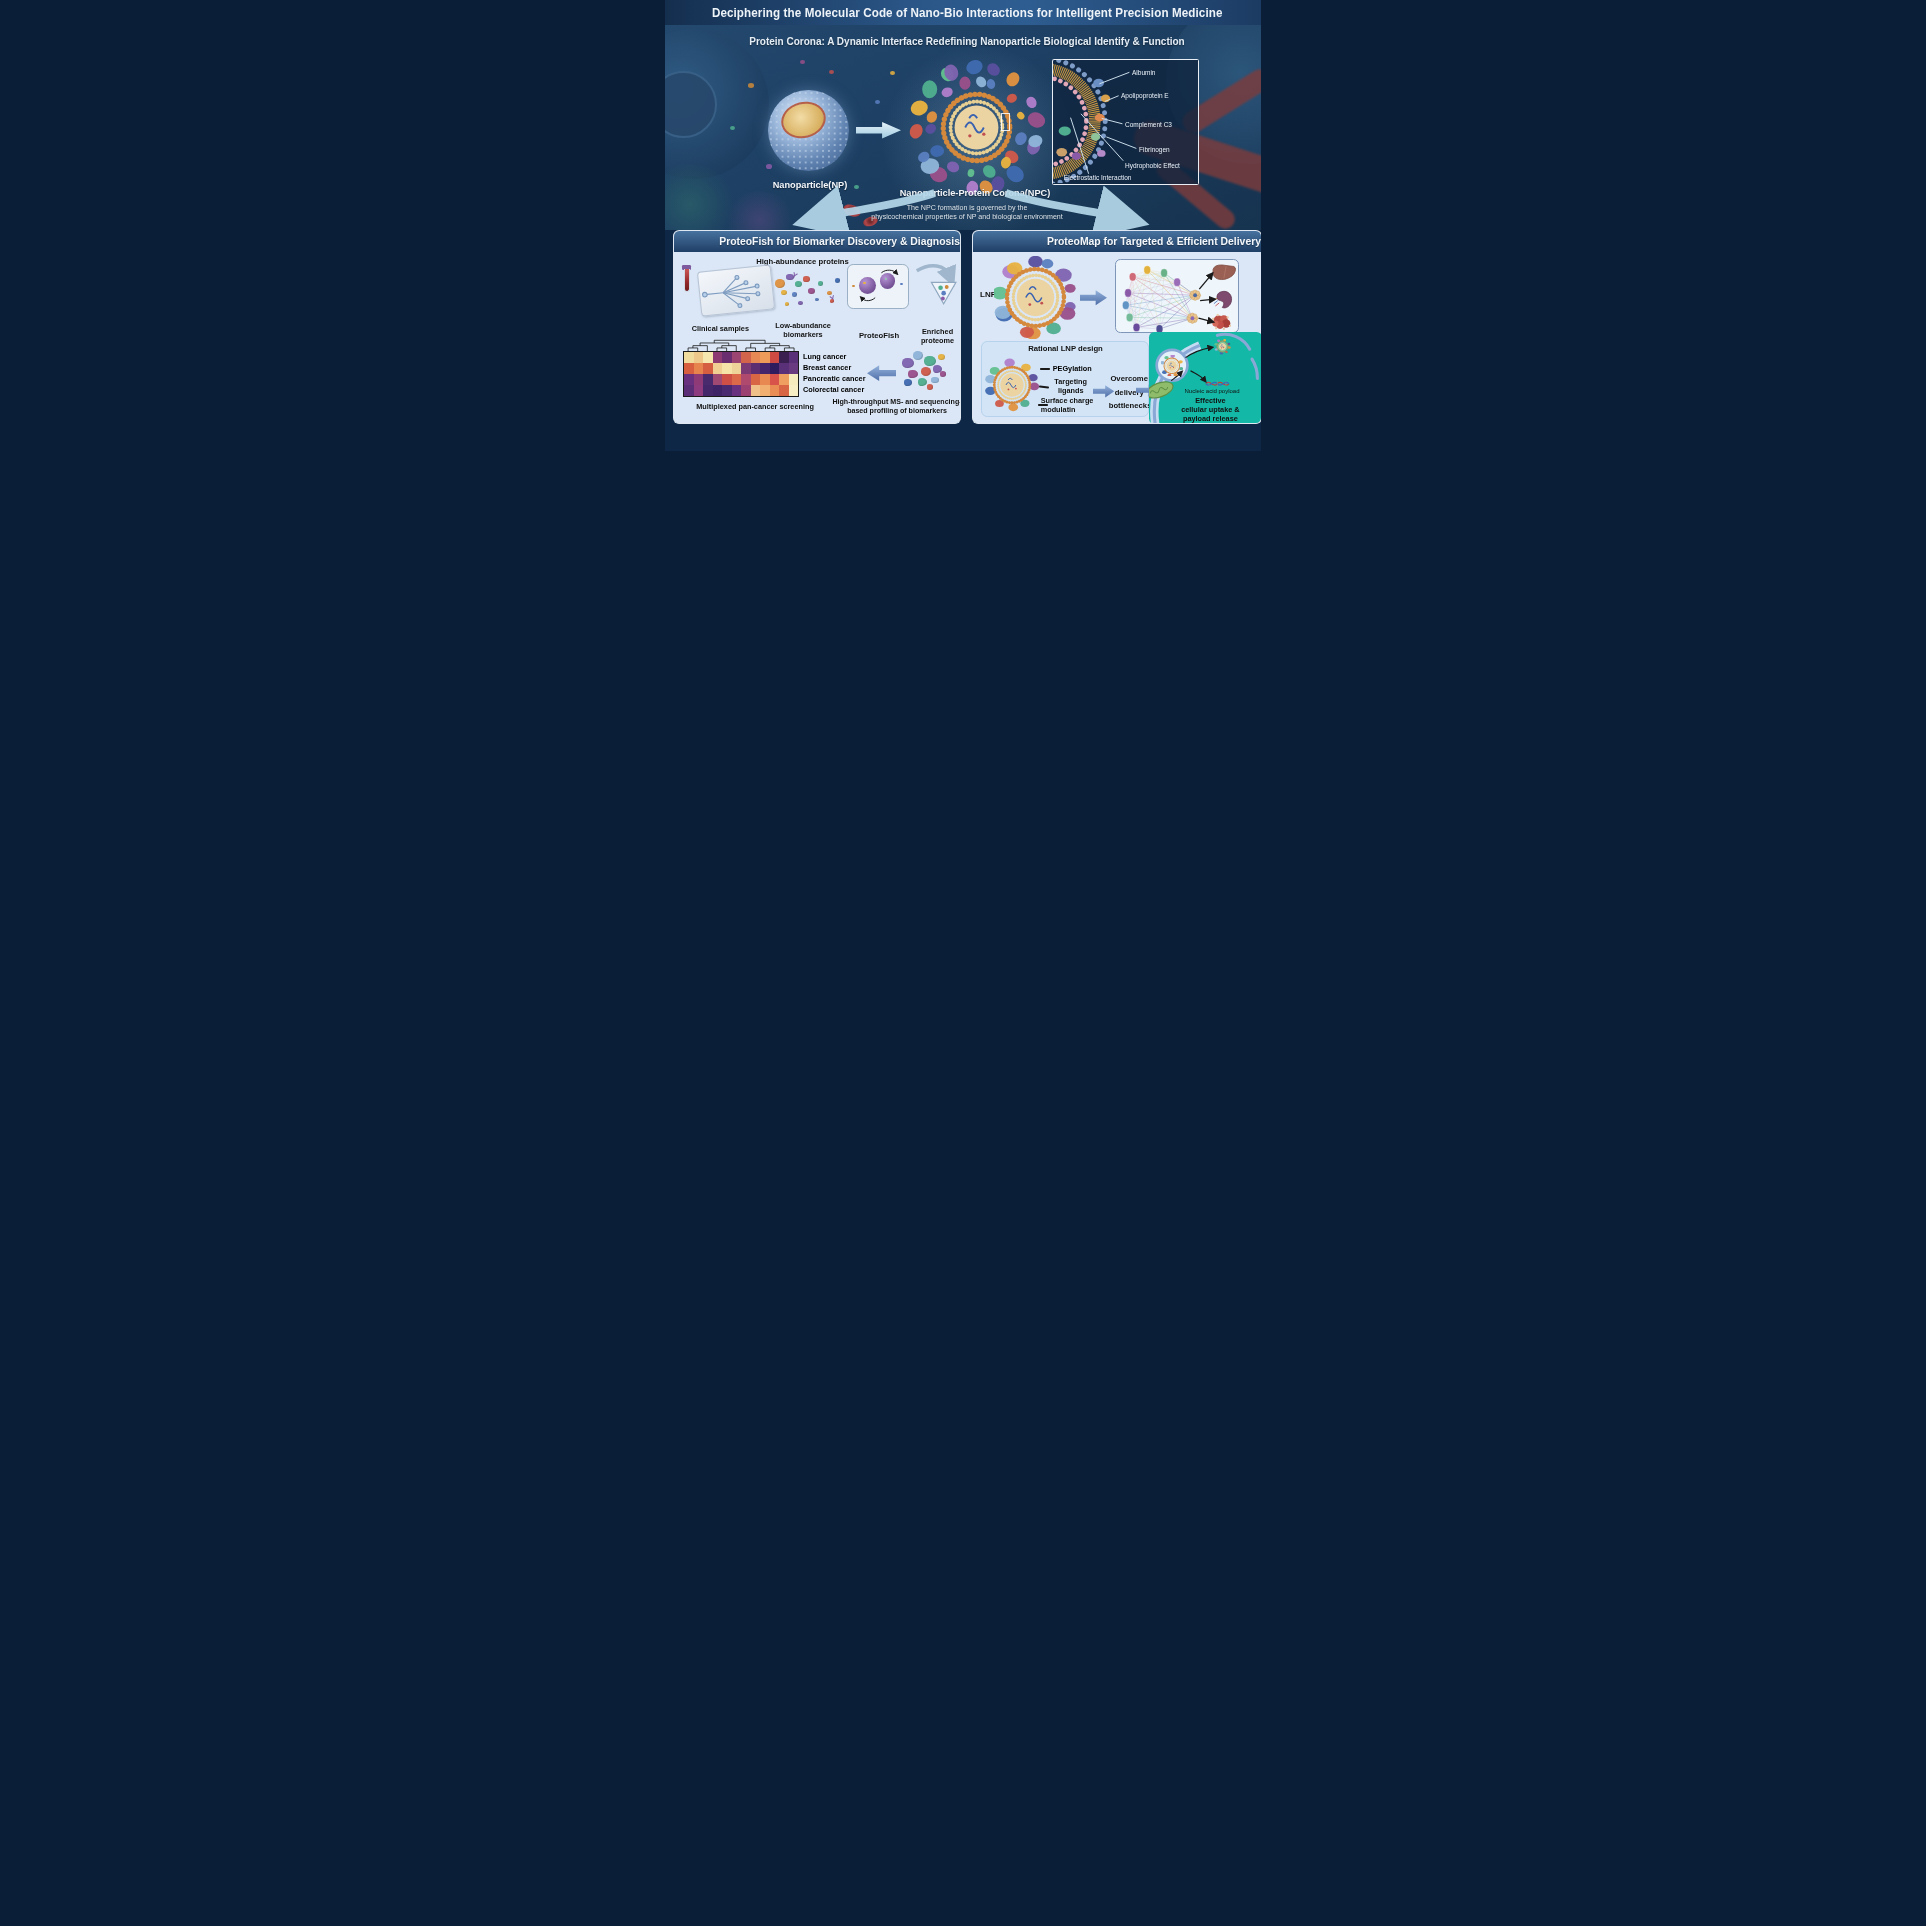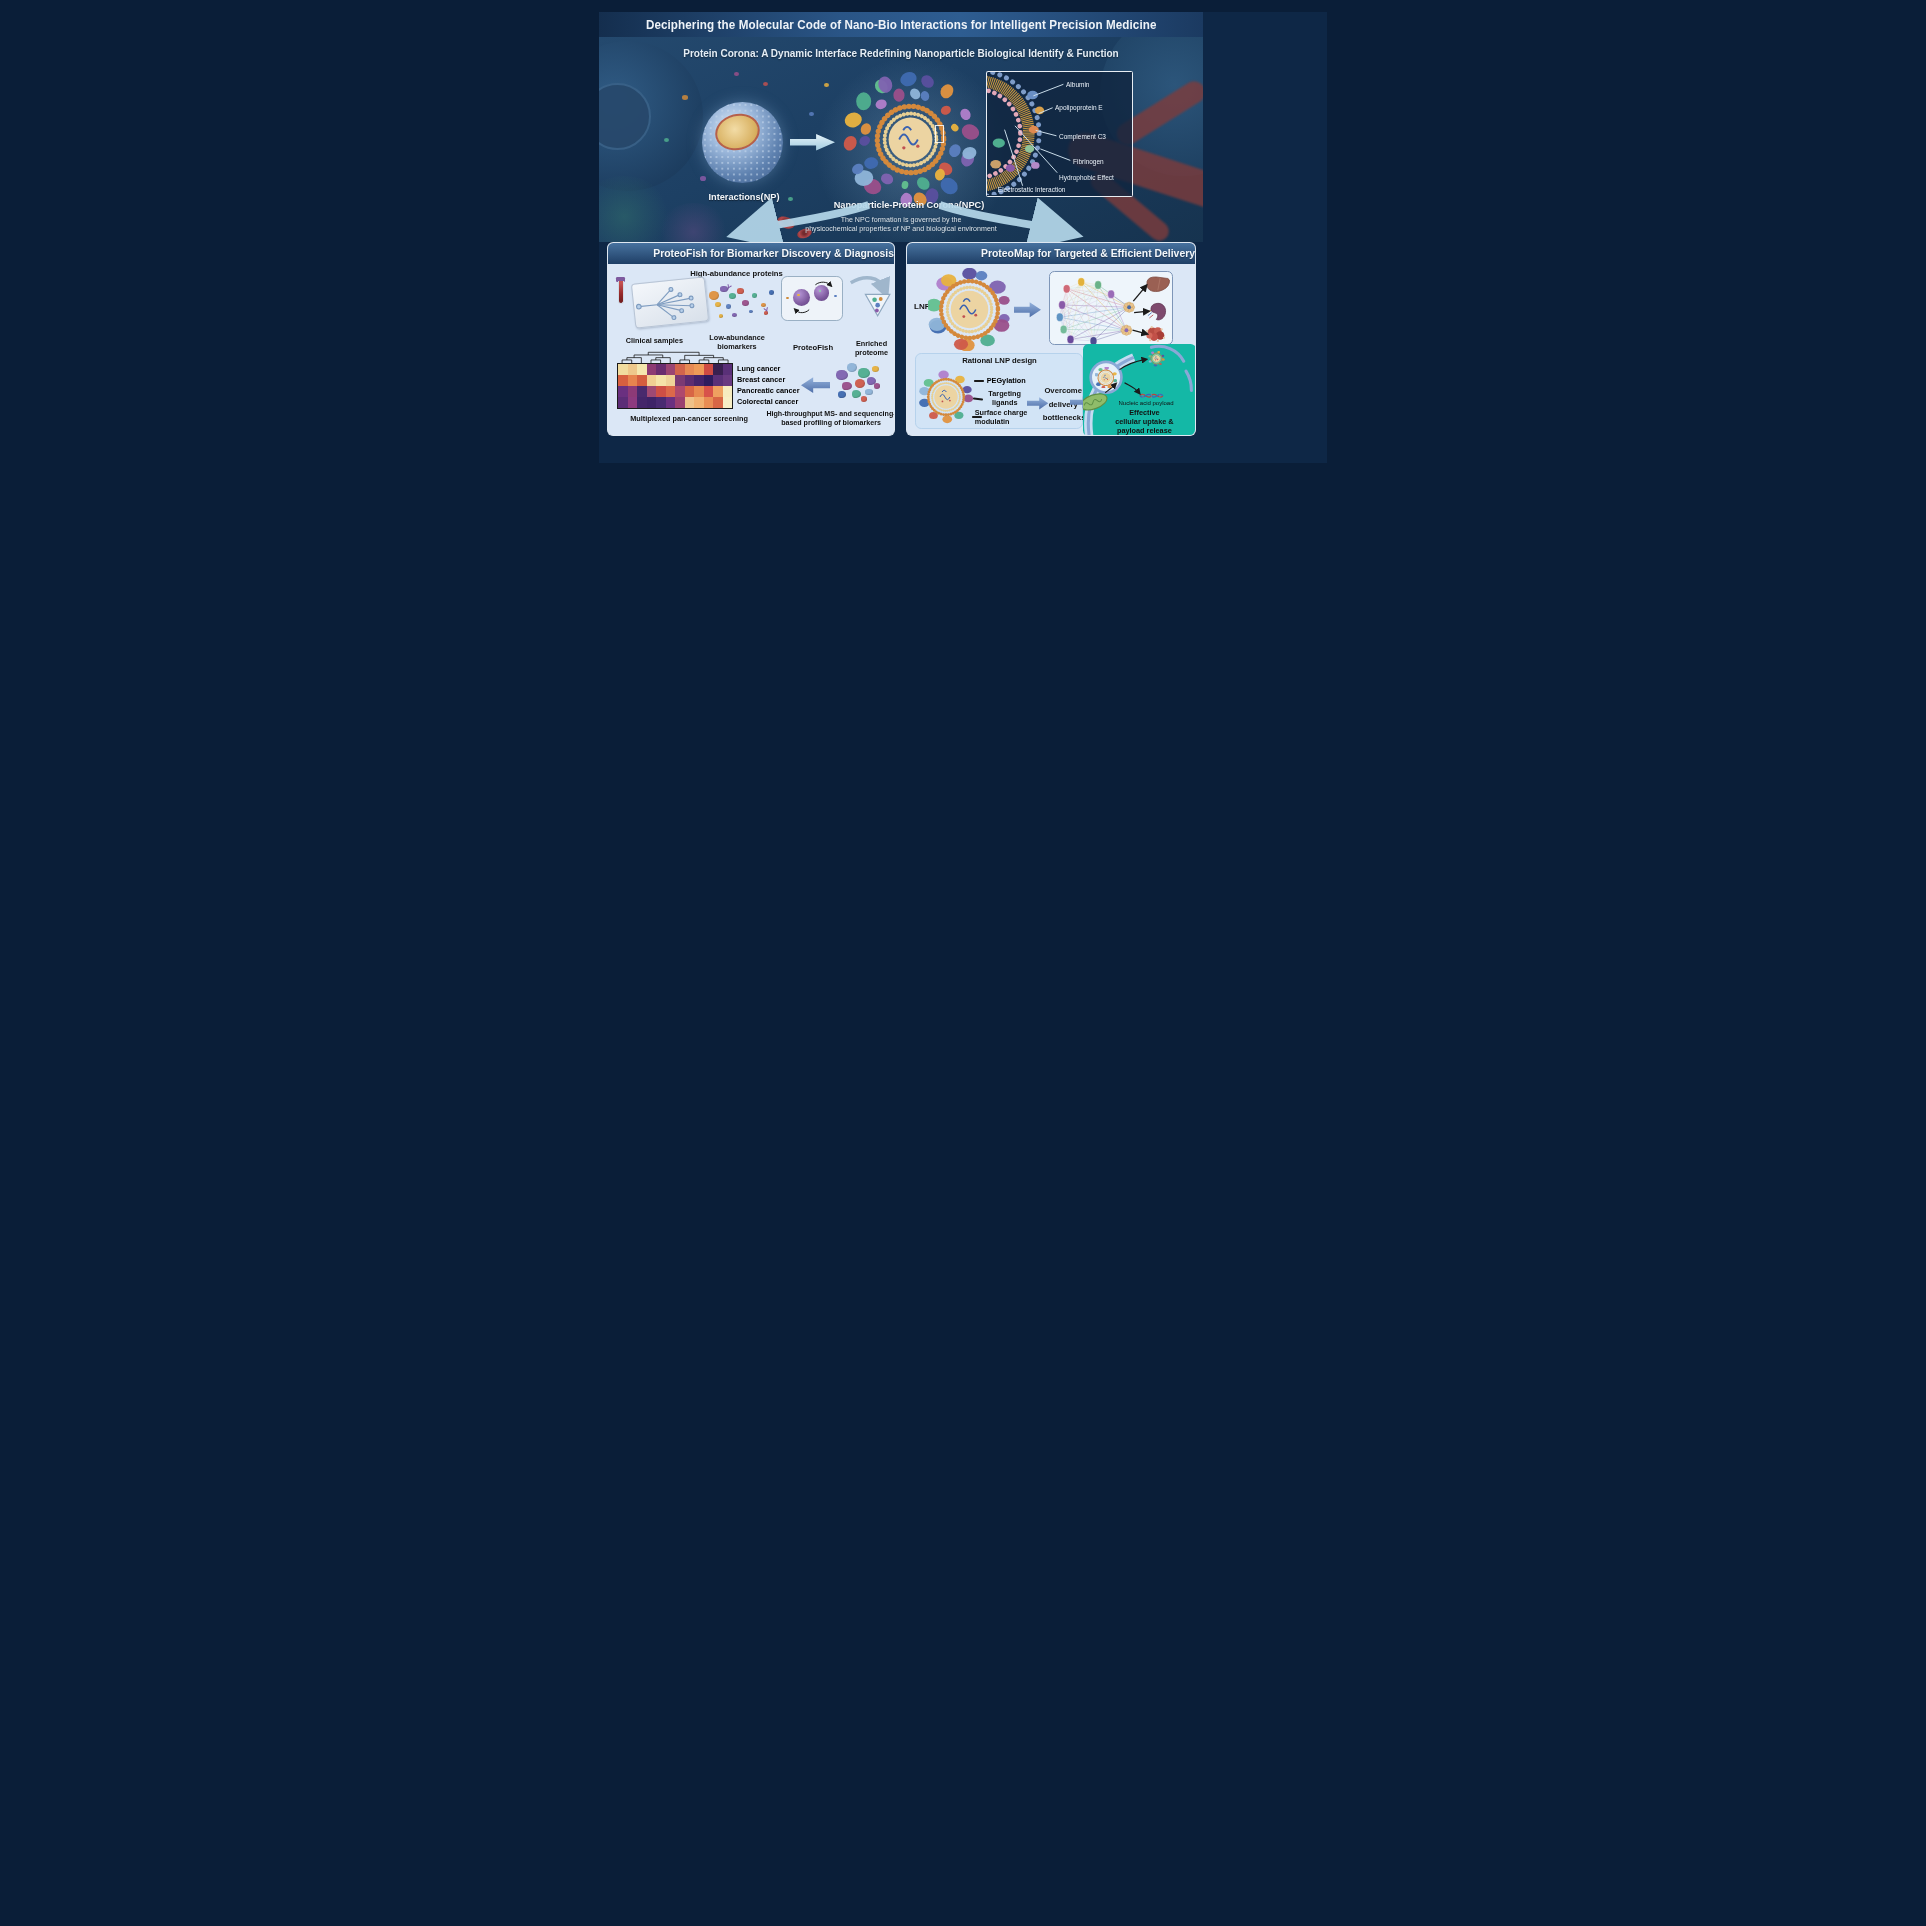--- a/index.html
+++ b/index.html
@@ -1,17 +1,17 @@
 <!DOCTYPE html>
 <html style="font-size:6.2px"><head>
 <meta charset="utf-8">
 <style>
   html,body{margin:0;padding:0;background:#0a1e38;}
   *{box-sizing:border-box;font-family:"Liberation Sans",sans-serif;}
-  .canvas{position:relative;width:728px;height:451px;background:#0e2746;overflow:hidden;margin:12px auto;}
+  .canvas{position:relative;width:596px;height:451px;background:#0e2746;overflow:hidden;margin:0 auto;}
   .abs{position:absolute;}
   
   .top-banner{position:absolute;left:0;top:0;width:604px;height:25px;
     background:linear-gradient(90deg,#142e4e,#2a5586 40%,#2e5d91 60%,#1b3a61);display:flex;align-items:center;justify-content:center;}
   .top-banner h1{margin:0;font-size:12px;font-weight:700;color:#eef3f8;letter-spacing:0.1px;transform:scaleX(.97);white-space:nowrap;}
   .bottom-banner{position:absolute;left:0;top:425px;width:604px;height:26px;
     background:linear-gradient(90deg,#142e4e,#2c5a8e 45%,#2e5d91 60%,#16324f);display:flex;align-items:center;justify-content:center;}
   .bottom-banner h1{margin:0;font-size:12.7px;font-weight:700;color:#eef3f8;}
   
   .hero{position:absolute;left:0;top:25px;width:604px;height:205px;overflow:hidden;
@@ -99,21 +99,21 @@
     <div class="dot" style="left:135px;top:35px;width:4.6px;height:3.9px;background:#9a4f8a;"></div>
     <div class="rbc" style="left:178px;top:180px;transform:rotate(22deg);"></div>
     <div class="rbc" style="left:198px;top:192px;transform:rotate(-18deg);width:14.6px;height:8.9px;"></div>
 
     <div class="subtitle">Protein Corona: A Dynamic Interface Redefining Nanoparticle Biological Identify &amp; Function</div>
 
     <div class="np-sphere">
       <div class="dots"></div>
       <div class="np-core"></div>
     </div>
-    <div class="np-label">Interactions(NP)</div>
+    <div class="np-label">Nanoparticle(NP)</div>
 
     <div class="h-arrow light" style="left:191px;top:96px;width:45px;height:18.5px;"></div>
 
     <div class="npc-sphere">
       <svg id="npc-svg" width="139" height="139" viewBox="0 0 360 360">
           <circle cx="180" cy="180" r="86" fill="none" stroke="#d4893c" stroke-width="13.76" stroke-dasharray="0.1 12.040000000000001" stroke-linecap="round"></circle>
           <circle cx="180" cy="180" r="67.08" fill="none" stroke="#e8cf92" stroke-width="10.32" stroke-dasharray="0.1 9.46" stroke-linecap="round"></circle>
           <circle cx="180" cy="180" r="56.760000000000005" fill="#ecd4a2"></circle>
           <path d="M150.76,180 q12.040000000000001,-25.8 24.080000000000002,0 q12.040000000000001,25.8 24.080000000000002,0" fill="none" stroke="#3a62b0" stroke-width="4.73"></path>
           <path d="M161.07999999999998,155.92 q10.32,-17.2 20.64,0" fill="none" stroke="#3a62b0" stroke-width="4.73"></path>

